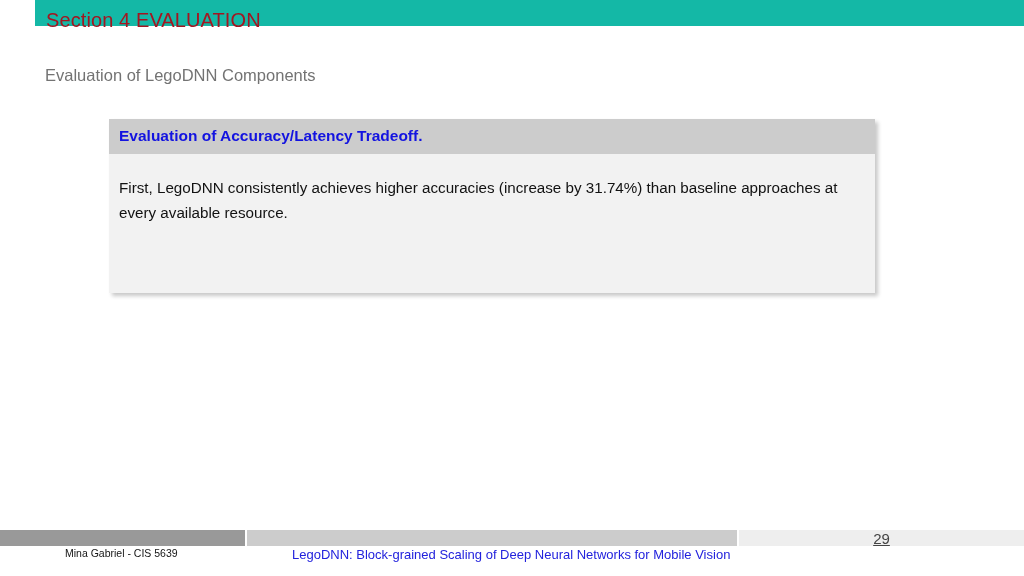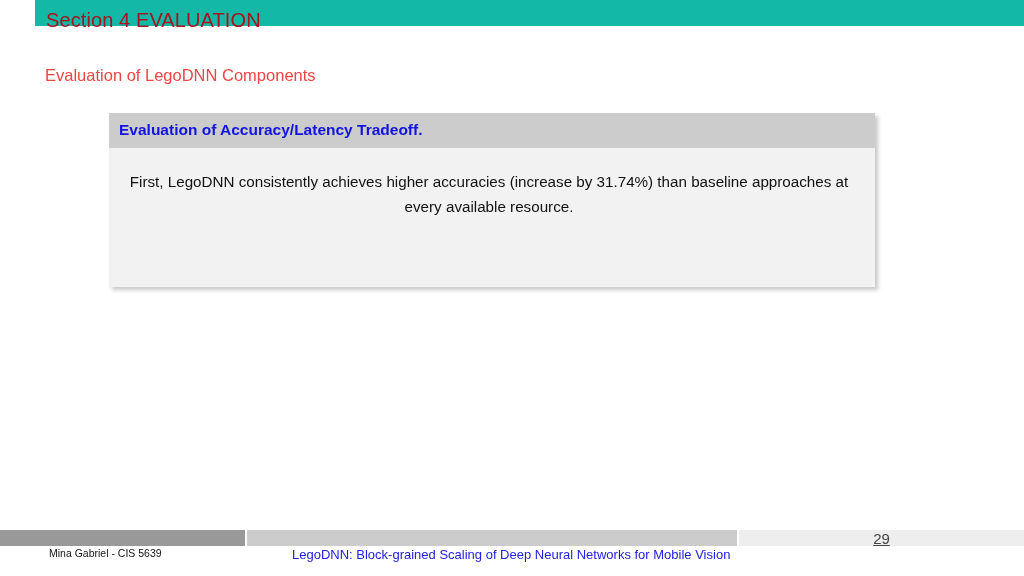--- a/index.html
+++ b/index.html
@@ -35,33 +35,32 @@
     white-space: nowrap;
     letter-spacing: 0.1px;
   }
 
   
   .slide-subtitle {
     position: absolute;
     left: 45px;
     top: 66px;
     font-size: 16.5px;
-    color: #ef4444;
+    color: #737373;
     white-space: nowrap;
   }
 
   
   .callout {
     position: absolute;
     left: 109px;
-    top: 113px;
+    top: 119px;
     width: 766px;
     box-shadow: 3px 3px 4px rgba(0, 0, 0, 0.22);
     background: #e5e5e5;
-    text-align: center;
   }
   .callout-header {
     background: #cccccc;
     height: 35px;
     position: relative;
   }
   .callout-header-text {
     position: absolute;
     left: 10px;
     top: 8px;
@@ -111,21 +110,21 @@
     background: #cccccc;
   }
   .footer-bar.seg-right {
     left: 739px;
     width: 285px;
     background: #eeeeee;
   }
 
   .footer-author {
     position: absolute;
-    left: 49px;
+    left: 65px;
     top: 547px;
     font-size: 10.5px;
     color: #141414;
     white-space: nowrap;
   }
   .footer-paper-title {
     position: absolute;
     left: 292px;
     top: 547px;
     font-size: 13px;

